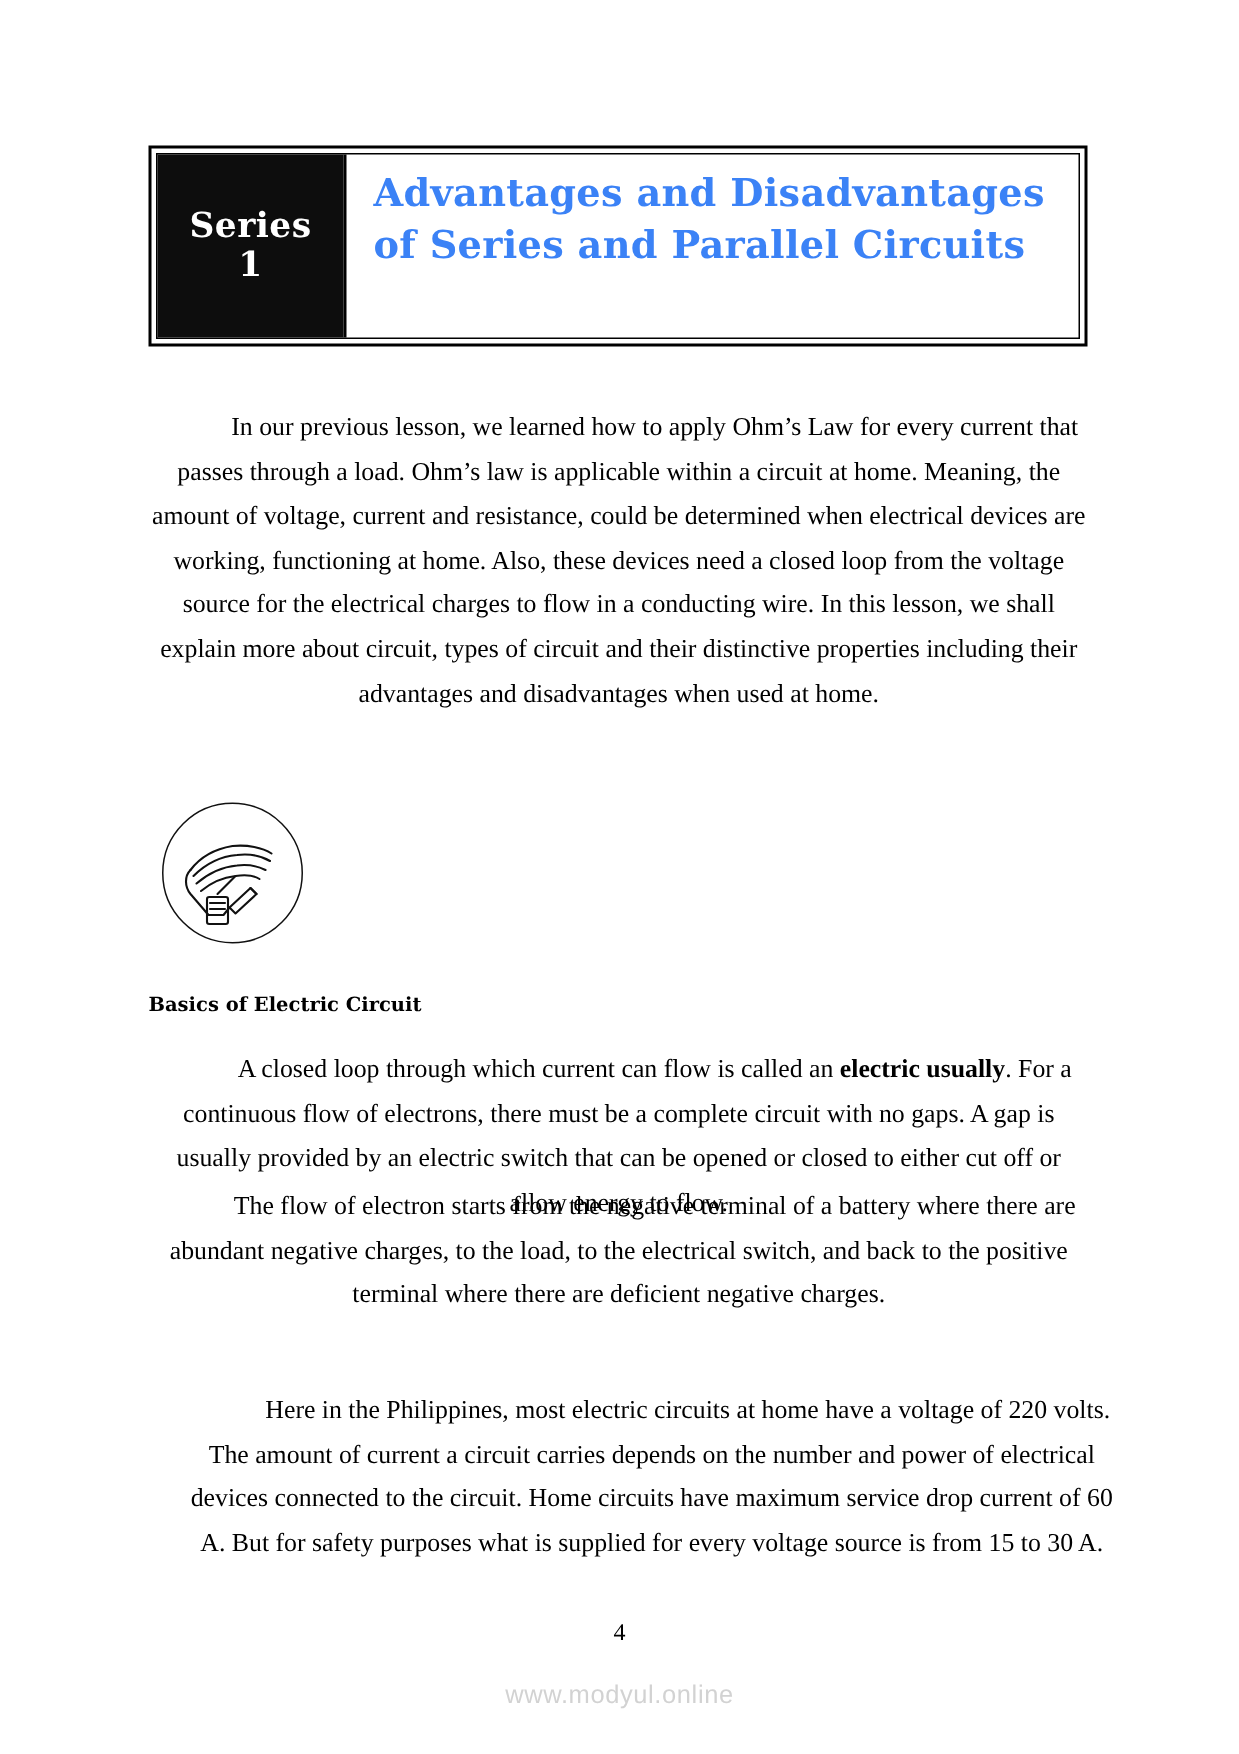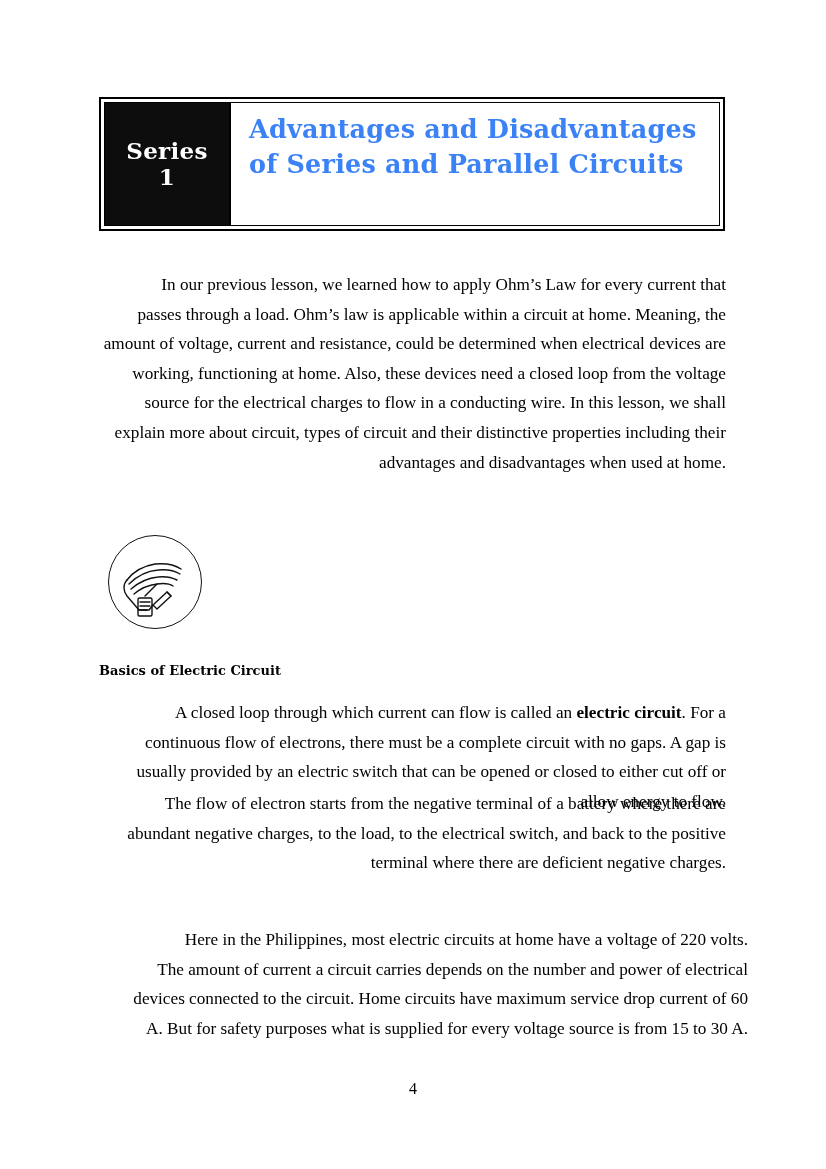--- a/index.html
+++ b/index.html
@@ -72,21 +72,21 @@
     letter-spacing: 0.2px;
   }
 
   
   .body-text {
     position: absolute;
     left: 99px;
     width: 627px;
     font-size: 17.2px;
     line-height: 29.6px;
-    text-align: right;
+    text-align: center;
     color: #000;
   }
   .indent {
     display: inline-block;
     width: 48px;
   }
   .p-intro { top: 270px; }
 
   
   .whats-in-wrap {
@@ -196,26 +196,27 @@
           <path d="M44 69 L58 56 L62 60 L48 73 Z"></path>
           <path d="M58 56 L62 60"></path>
         </g>
       </svg>
     </div>
   </div>
 
   <div class="subhead">Basics of Electric Circuit</div>
 
   <div class="body-text p-circuit">
-    <span class="indent"></span><span>A closed loop through which current can flow is called an </span><b>electric circuit</b><span>. For a continuous flow of electrons, there must be a complete circuit with no gaps. A gap is usually provided by an electric switch that can be opened or closed to either cut off or allow energy to flow.</span>
+    <span class="indent"></span><span>A closed loop through which current can flow is called an </span><b>electric usually</b><span>. For a continuous flow of electrons, there must be a complete circuit with no gaps. A gap is usually provided by an electric switch that can be opened or closed to either cut off or allow energy to flow.</span>
   </div>
 
   <div class="body-text p-electron">
     <span class="indent"></span><span>The flow of electron starts from the negative terminal of a battery where there are abundant negative charges, to the load, to the electrical switch, and back to the positive terminal where there are deficient negative charges.</span>
   </div>
 
   <div class="body-text p-philippines">
     <span class="indent"></span><span>Here in the Philippines, most electric circuits at home have a voltage of 220 volts. The amount of current a circuit carries depends on the number and power of electrical devices connected to the circuit. Home circuits have maximum service drop current of 60 A. But for safety purposes what is supplied for every voltage source is from 15 to 30 A.</span>
   </div>
 
   <div class="page-number">4</div>
+  <div class="watermark">www.modyul.online</div>
 
 </div>
 
 </body></html>

